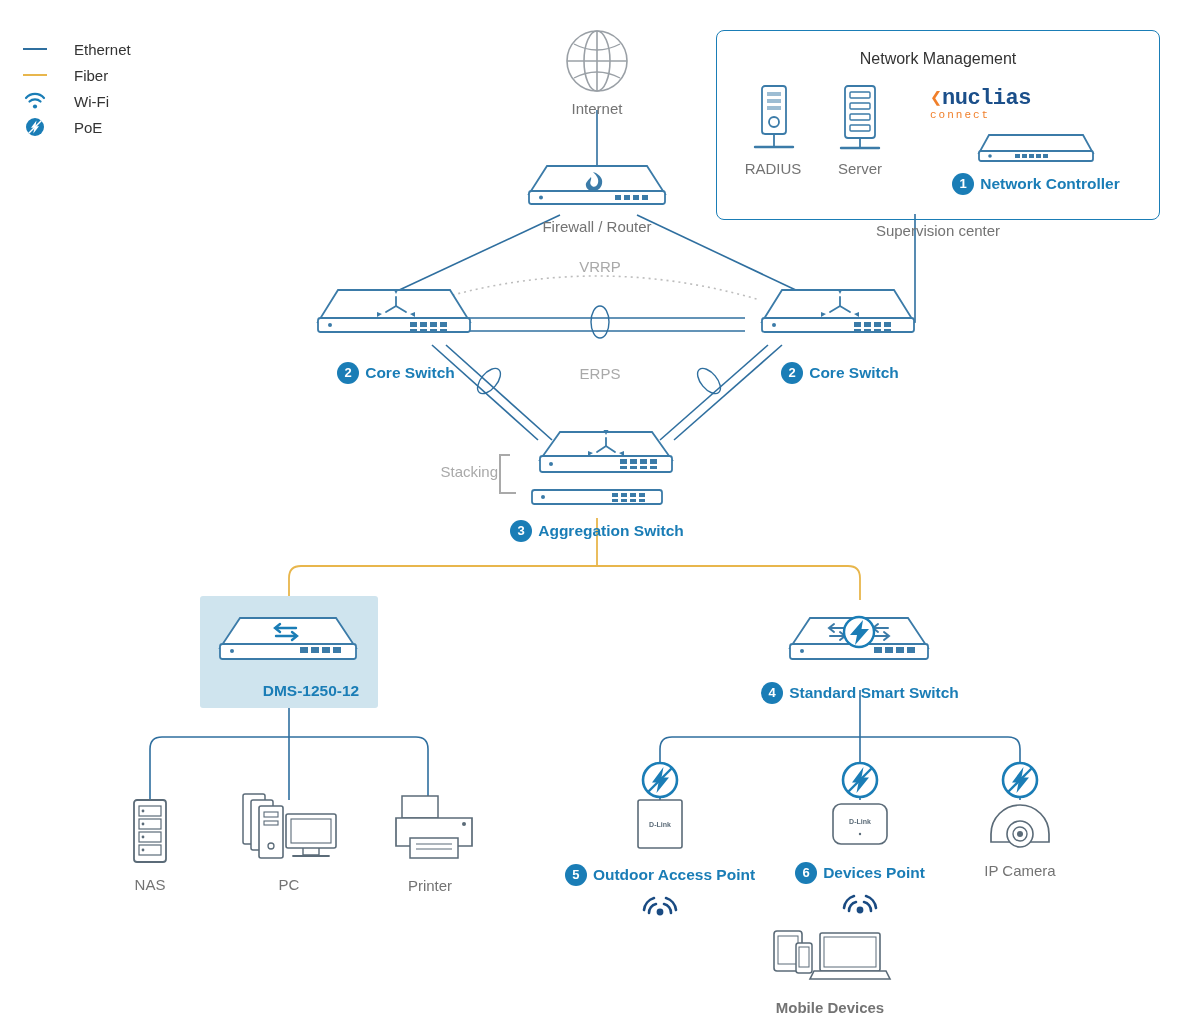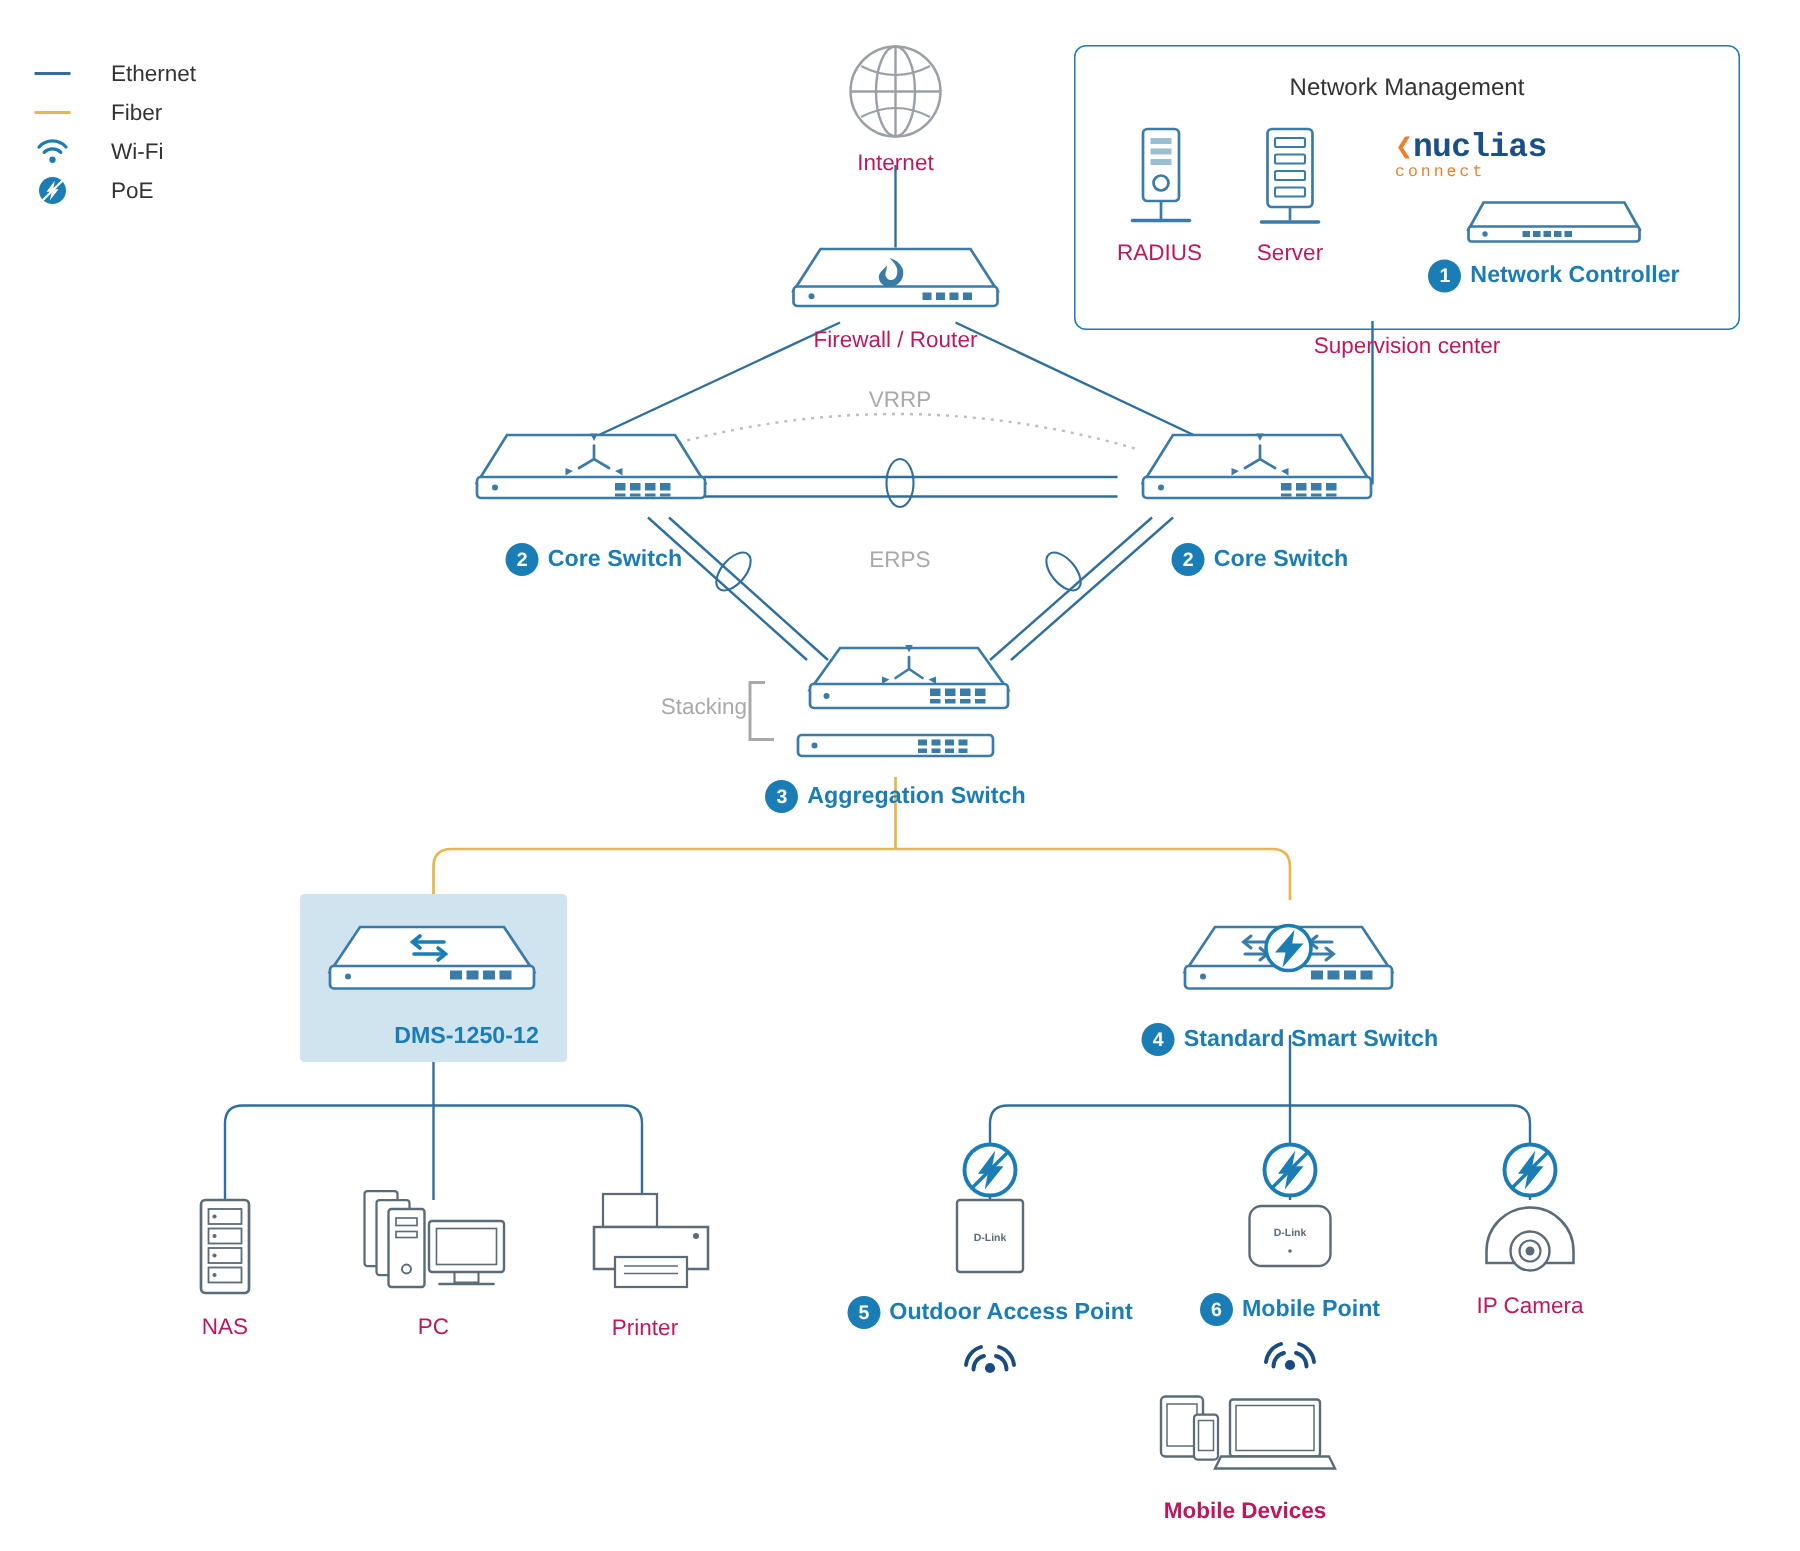--- a/index.html
+++ b/index.html
@@ -24,21 +24,21 @@
     top: 0;
     width: 1200px;
     height: 1034px;
   }
   .node {
     position: absolute;
     text-align: center;
   }
   .lbl {
     font-size: 15px;
-    color: #be185d;
+    color: #737373;
     white-space: nowrap;
   }
   .lbl-bold {
     font-weight: bold;
   }
   .lbl-blue {
     color: #1a7db6;
     font-weight: bold;
     font-size: 15.5px;
     white-space: nowrap;
@@ -558,21 +558,21 @@
   </div>
 
   <div class="node" style="left:782px; top:800px; width:156px;">
     <svg class="dev" width="66" height="50" viewBox="0 0 66 50">
       <rect x="6" y="4" width="54" height="40" rx="8" fill="#ffffff" stroke="#5b6b78" stroke-width="1.6"></rect>
       <text x="33" y="24" font-family="Liberation Sans, sans-serif" font-size="7" font-weight="bold" fill="#5b6b78" text-anchor="middle">D-Link</text>
       <circle cx="33" cy="34" r="1.2" fill="#5b6b78"></circle>
     </svg>
     <div class="badge-row" style="margin-top:12px;">
       <span class="badge">6</span>
-      <span class="lbl-blue">Mobile Point</span>
+      <span class="lbl-blue">Devices Point</span>
     </div>
     <div style="margin-top:6px;">
       <svg width="40" height="28" viewBox="0 0 40 28">
         <g fill="none" stroke="#1a4b82" stroke-width="2.6" stroke-linecap="round">
           <path d="M4 18 A14 14 0 0 1 14 6"></path>
           <path d="M9 21 A9 9 0 0 1 16 12"></path>
           <path d="M36 18 A14 14 0 0 0 26 6"></path>
           <path d="M31 21 A9 9 0 0 0 24 12"></path>
         </g>
         <circle cx="20" cy="20" r="3.4" fill="#1a4b82"></circle>

